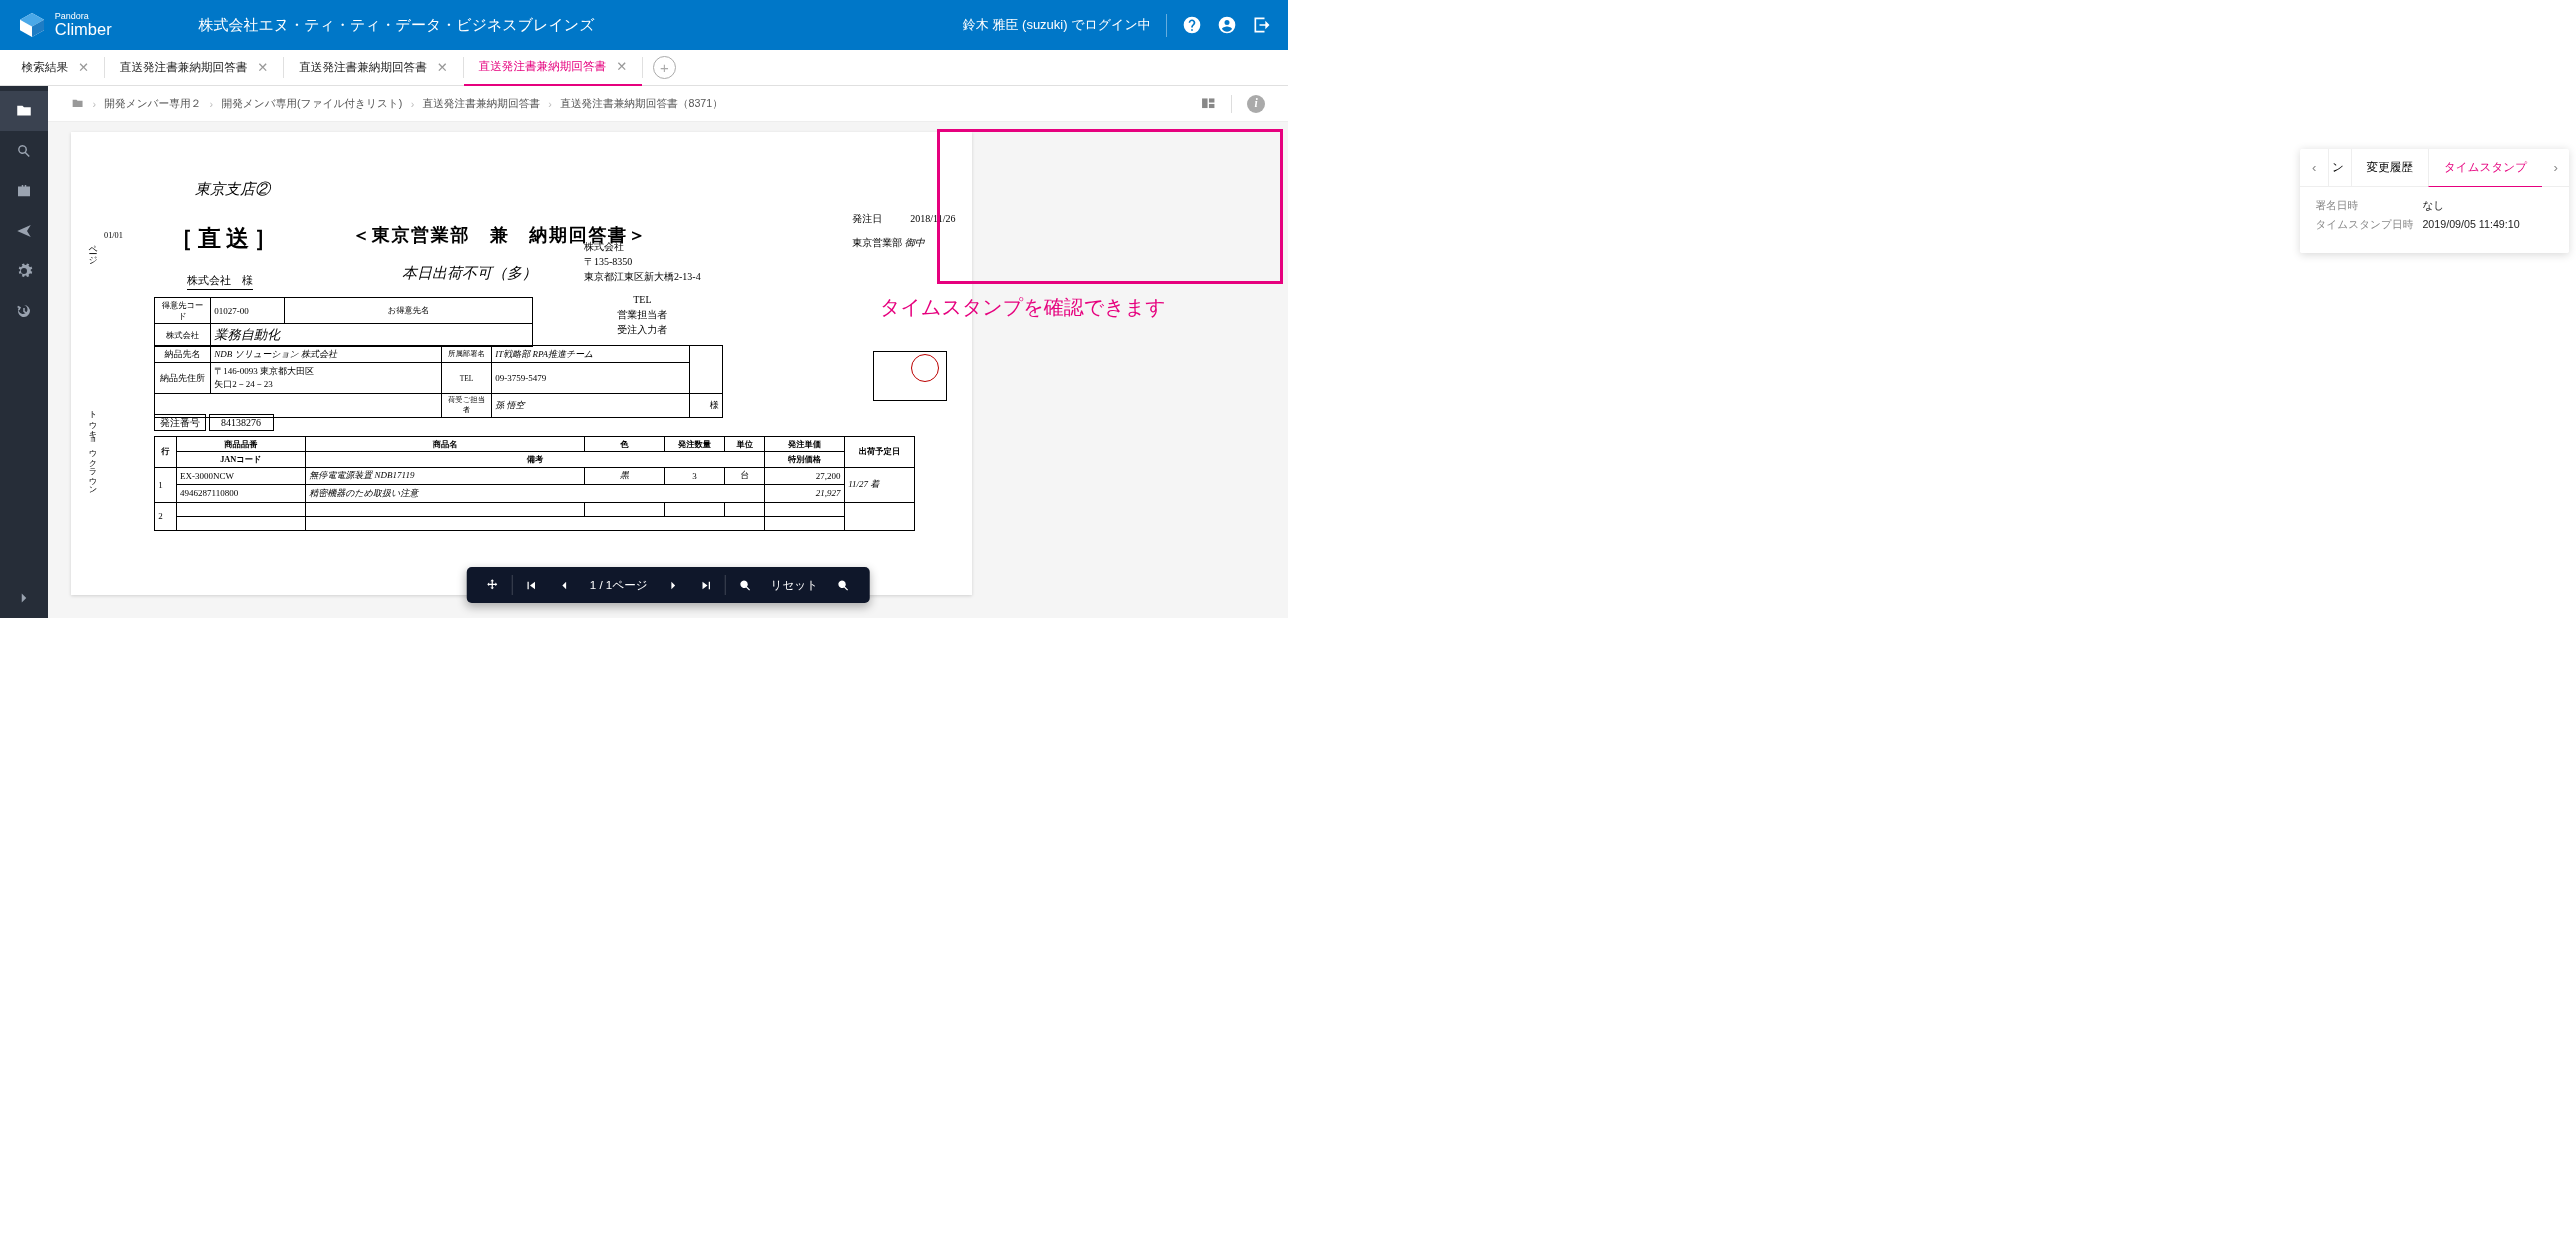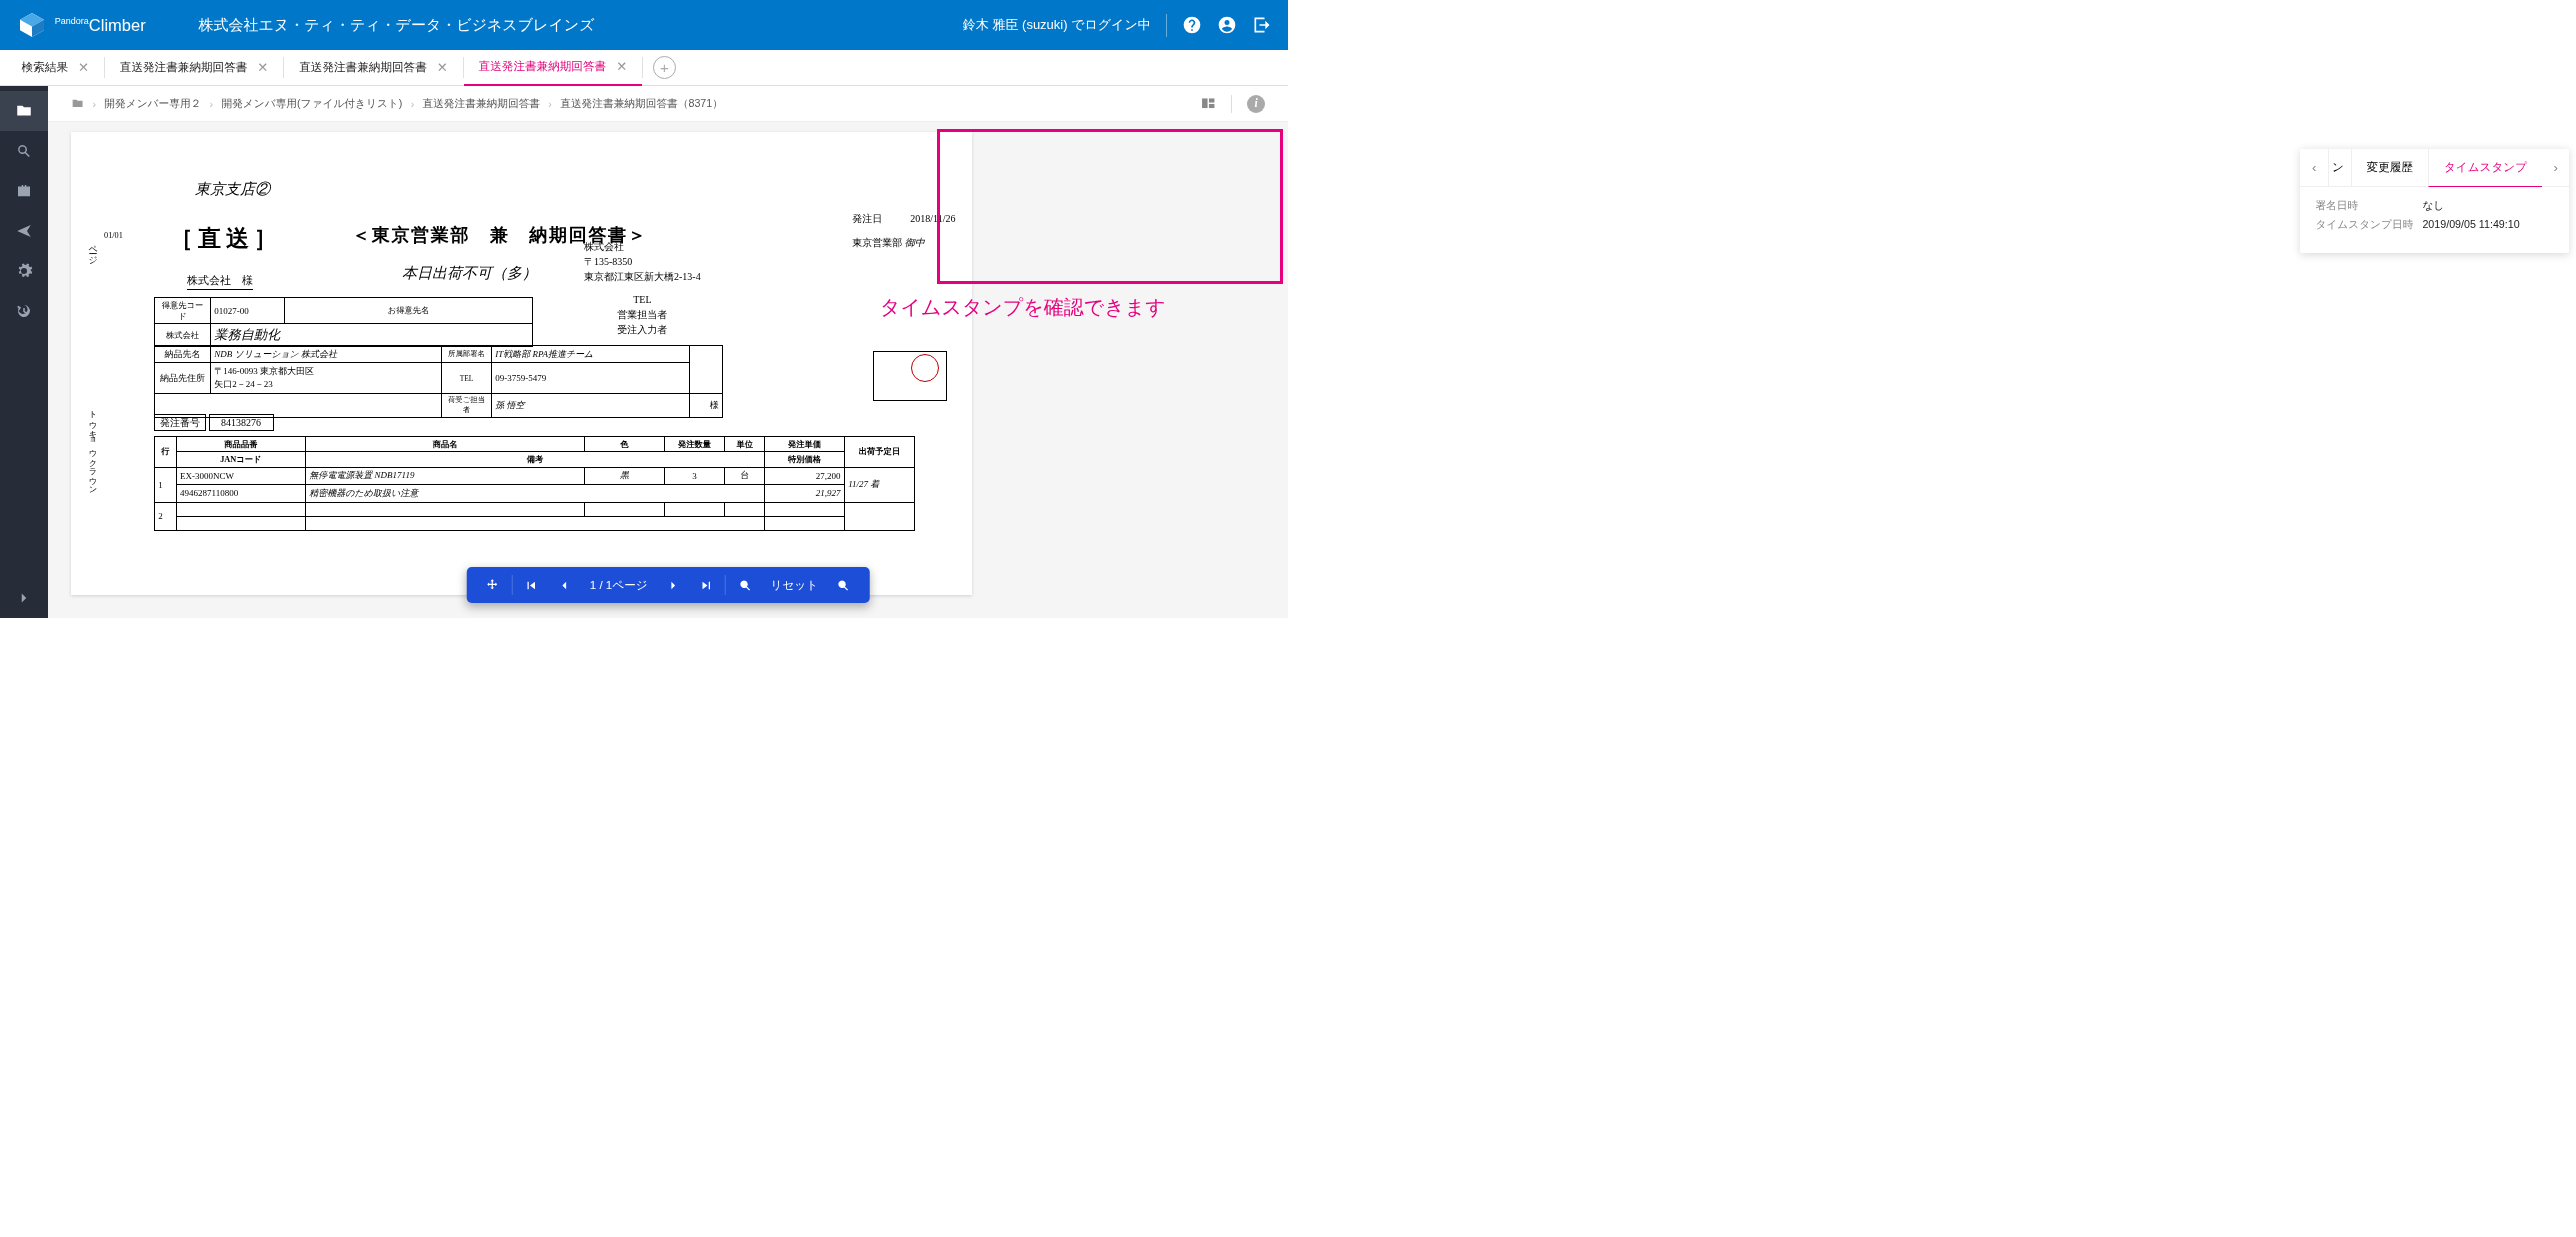--- a/index.html
+++ b/index.html
@@ -2,21 +2,21 @@
 <html style="font-size:13.2px"><head>
 <meta charset="utf-8">
 <style>
 * { box-sizing: border-box; margin: 0; padding: 0; }
 body { font-family: "Hiragino Kaku Gothic ProN", "メイリオ", Meiryo, sans-serif; background: #fff; overflow: hidden; width: 1288px; height: 618px; }
 
 
 .header { background: #0077c8; color: #fff; display: flex; align-items: center; height: 50px; padding: 0 16.5px; }
 .logo-area { display: flex; align-items: center; gap: 8.3px; min-width: 157px; }
 .logo-icon { width: 30px; height: 30px; }
-.logo-text { display: flex; flex-direction: row; line-height: 1; text-align: right; }
+.logo-text { display: flex; flex-direction: column; line-height: 1; }
 .logo-text .small { font-size: 9px; }
 .logo-text .large { font-size: 16.5px; font-weight: 500; }
 .company-name { font-size: 15px; font-weight: 500; margin-left: 25px; }
 .header-right { margin-left: auto; display: flex; align-items: center; gap: 15px; }
 .user-info { font-size: 13px; }
 .header-divider { width: 0.8px; height: 23px; background: rgba(255,255,255,0.4); }
 .header-icon { width: 20px; height: 20px; fill: #fff; cursor: pointer; }
 
 
 .tab-bar { background: #fff; border-bottom: 0.8px solid #e0e0e0; display: flex; align-items: center; height: 36px; padding: 0 6.6px; }
@@ -63,21 +63,21 @@
 .doc-table td, .doc-table th { border: 0.8px solid #000; padding: 1.7px 3.3px; }
 .doc-table1 { left: 83px; top: 165px; }
 .doc-table1 td.label { background: #fff; width: 56px; text-align: center; font-size: 8.3px; }
 .doc-table2 { left: 83px; top: 213px; }
 .doc-table3 { left: 83px; top: 281px; width: 761px; }
 .doc-table3 th { font-size: 8.3px; text-align: center; }
 .doc-stamp { position: absolute; right: 25px; top: 219px; width: 74px; height: 50px; border: 0.8px solid #000; }
 .doc-stamp-circle { position: absolute; right: 33px; top: 222px; width: 28px; height: 28px; border: 1.7px solid #b00; border-radius: 50%; }
 
 
-.viewer-toolbar { position: absolute; left: 50%; bottom: 15px; transform: translateX(-50%); background: #1d4ed8; border-radius: 5px; display: flex; align-items: center; height: 36px; padding: 0 11.6px; gap: 5px; color: #fff; box-shadow: 0 3.3px 10px rgba(0,0,0,0.3); }
+.viewer-toolbar { position: absolute; left: 50%; bottom: 15px; transform: translateX(-50%); background: #0f172a; border-radius: 5px; display: flex; align-items: center; height: 36px; padding: 0 11.6px; gap: 5px; color: #fff; box-shadow: 0 3.3px 10px rgba(0,0,0,0.3); }
 .vt-btn { width: 28px; height: 28px; display: flex; align-items: center; justify-content: center; cursor: pointer; font-size: 13.2px; }
 .vt-btn svg { width: 15px; height: 15px; fill: #fff; }
 .vt-sep { width: 0.8px; height: 20px; background: rgba(255,255,255,0.2); }
 .vt-text { font-size: 11.6px; padding: 0 6.6px; }
 
 
 .side-panel { position: absolute; right: 6.6px; top: 149px; width: 269px; background: #fff; box-shadow: 0 1.7px 8.3px rgba(0,0,0,0.15); border-radius: 1.7px; z-index: 10; }
 .panel-tabs { display: flex; align-items: center; height: 38px; border-bottom: 0.8px solid #eee; }
 .panel-nav { width: 28px; height: 38px; display: flex; align-items: center; justify-content: center; cursor: pointer; color: #888; }
 .panel-tab { flex: 0 0 auto; padding: 0 15px; height: 38px; display: flex; align-items: center; font-size: 11.6px; border-left: 0.8px solid #eee; cursor: pointer; }

